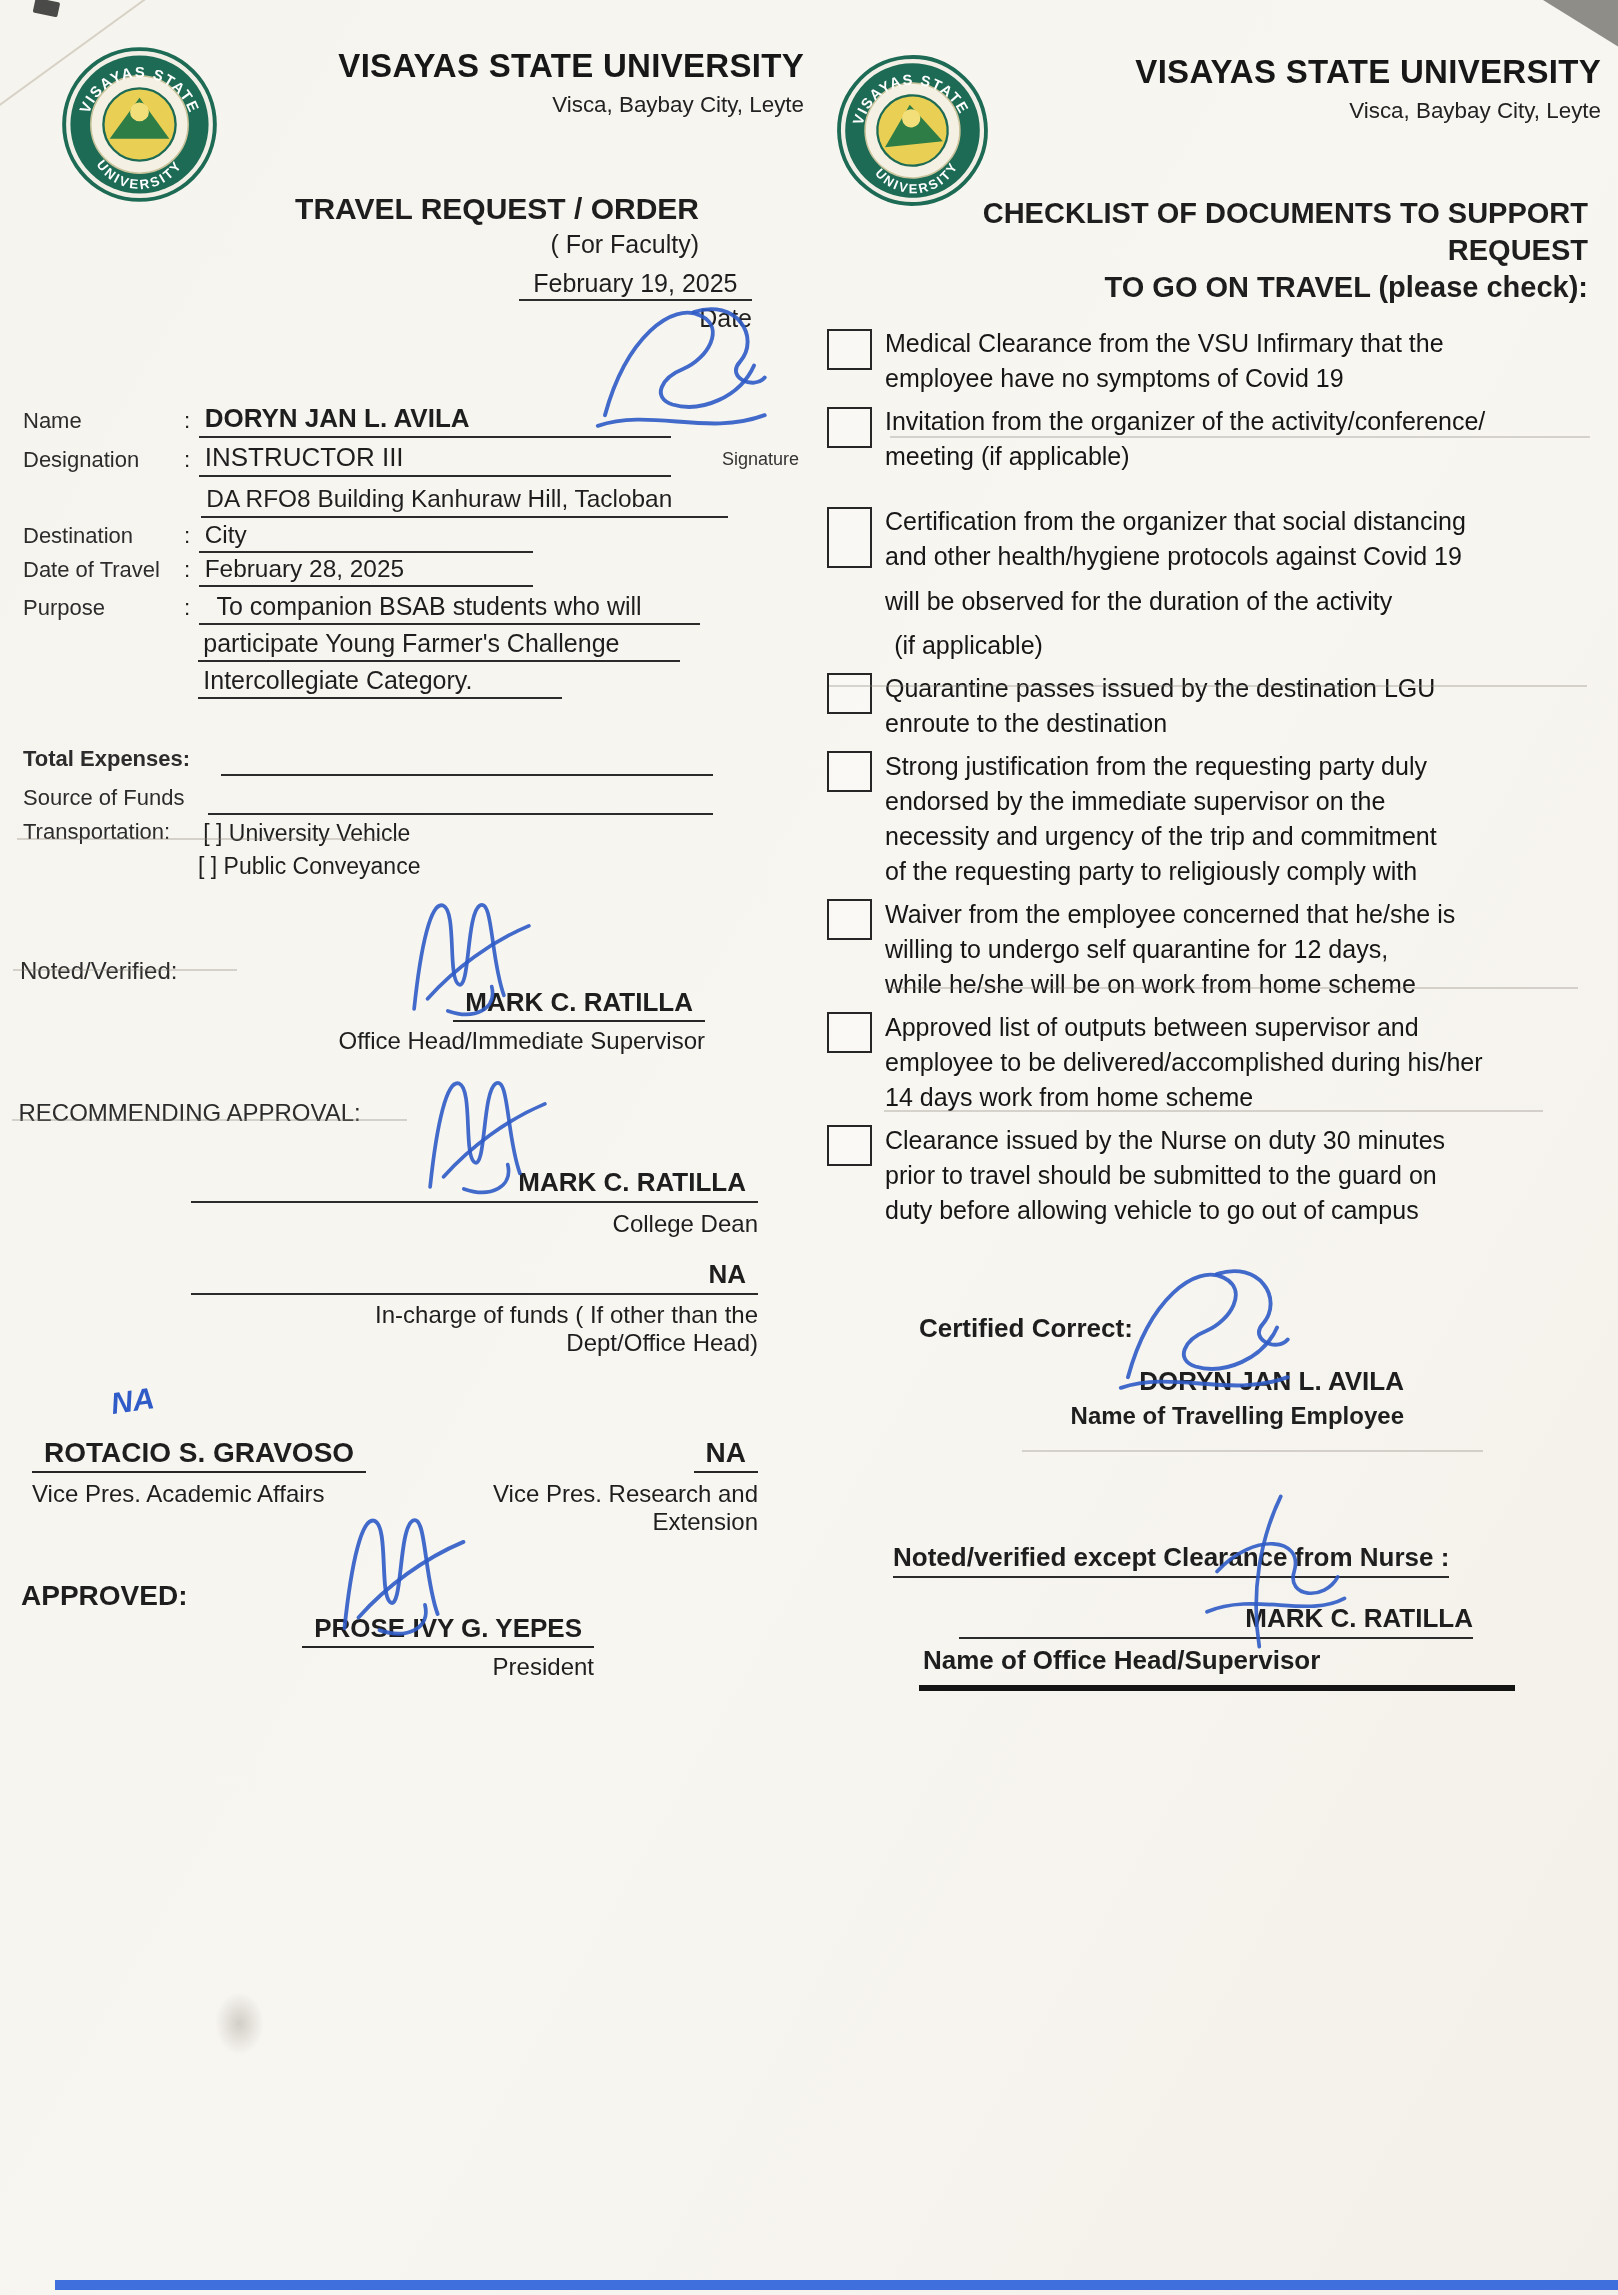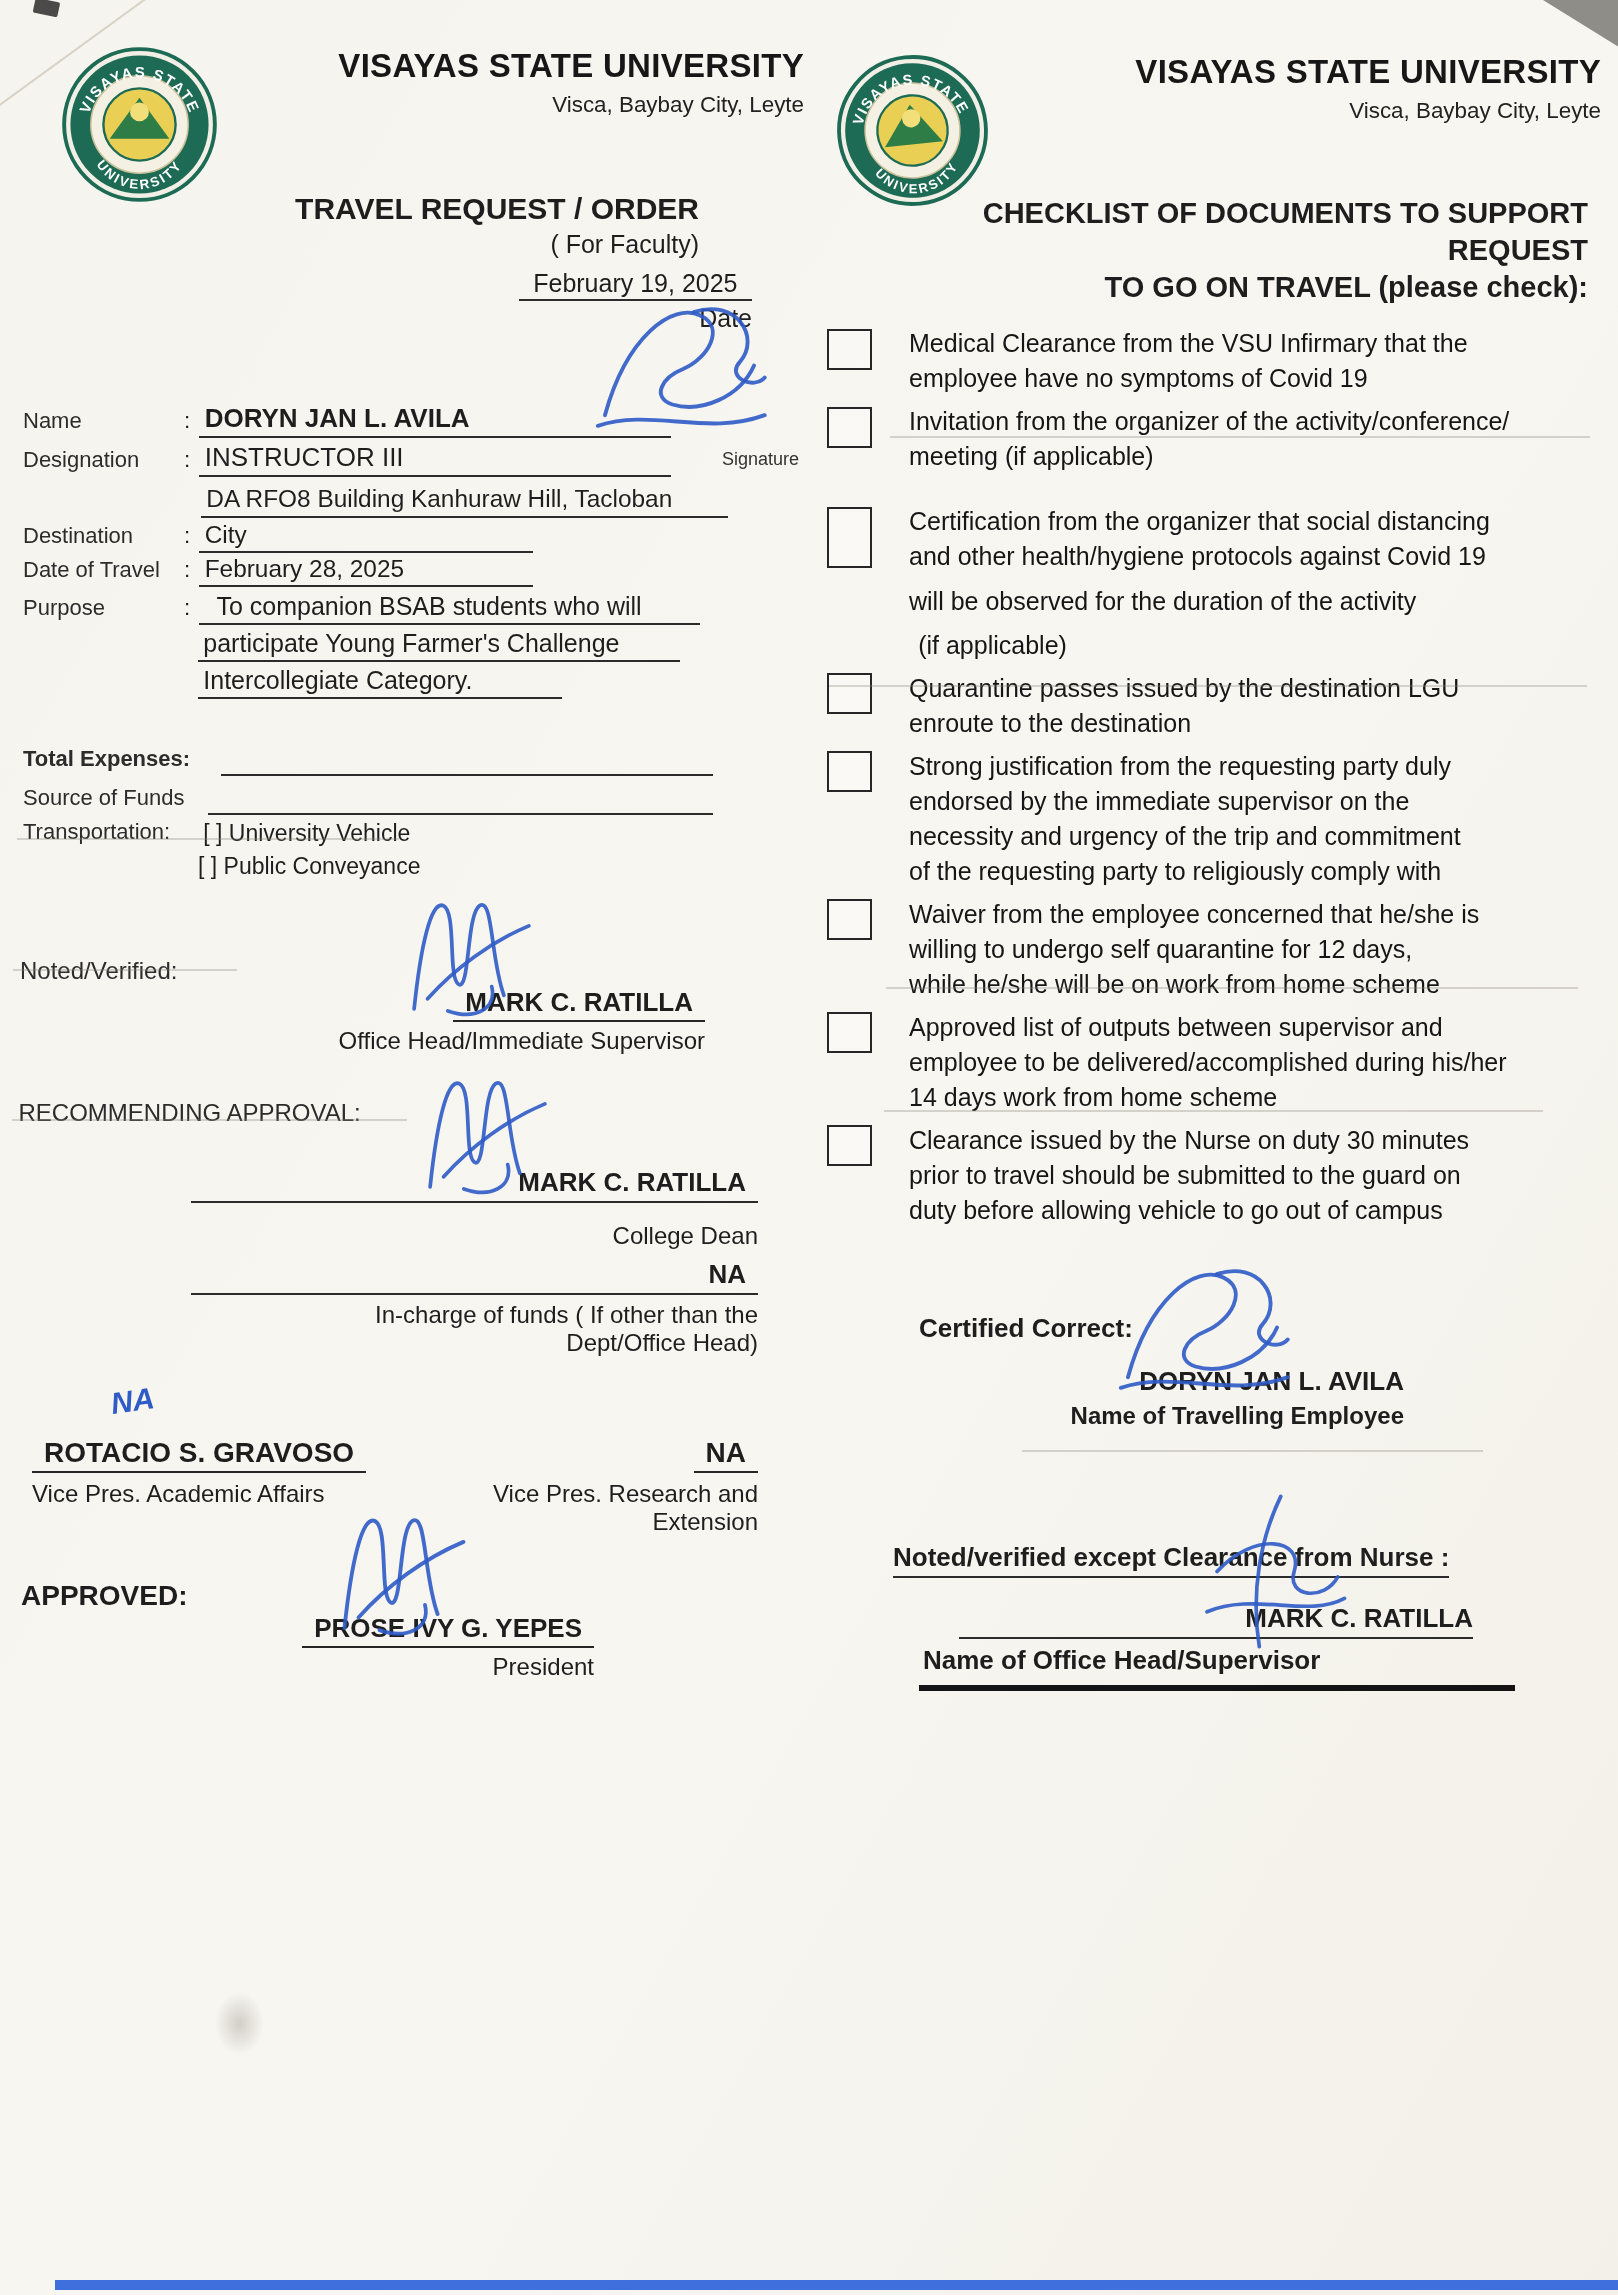--- a/index.html
+++ b/index.html
@@ -19,21 +19,21 @@
   .date-cap{font-size:25px;margin-top:2.6px;}
   .row{position:absolute;display:flex;align-items:flex-end;}
   .lbl{font-size:22px;color:#2c2c2c;padding-bottom:4px;}
   .colon{font-size:22.4px;padding:0 9.2px 4px 0;}
   .val{font-size:26px;border-bottom:2px solid #2b2b2b;padding:0 5.3px 2px 5.3px;white-space:nowrap;}
   .noline{border-bottom:none;}
   .uline{border-bottom:2px solid #2b2b2b;}
   .cap{font-size:24px;}
   .small-cap{font-size:18px;color:#333;}
   .check-list{display:flex;flex-direction:column;}
-  .check-item{display:flex;margin-bottom:8px;gap:24px;}
+  .check-item{display:flex;margin-bottom:8px;}
   .checkbox{width:41px;height:37px;border:2.6px solid #262626;margin-right:13px;flex:none;margin-top:2.6px;background:rgba(255,255,255,.3);}
   .check-text{font-size:25px;line-height:35px;white-space:nowrap;color:#161616;}
   .ck-gap{margin-top:9.2px;}
   .ck-indent{padding-left:9.2px;}
   .name-line{font-size:26px;font-weight:bold;display:inline-block;border-bottom:2px solid #262626;padding:0 12px 2px;white-space:nowrap;}
   .thick-rule{position:absolute;height:6px;background:#141414;}
   .scanline{position:absolute;height:2px;background:#8b867c;opacity:.32;}
   .sig{position:absolute;}
   .sig path{fill:none;stroke:#2e5bc7;stroke-width:5.5;stroke-linecap:round;stroke-linejoin:round;opacity:.9;}
   .hand-na{font-size:30px;font-style:italic;font-weight:bold;color:#2e5bc7;transform:rotate(-8deg);}
@@ -150,21 +150,21 @@
   <div class="abs lbl" style="left:20px;top:957px;font-size:24px;">Noted/Verified:</div>
   <div class="abs ctr" style="left:277px;top:987px;width:428px;">
     <span class="name-line">MARK C. RATILLA</span>
     <div class="cap" style="margin-top:5.3px;">Office Head/Immediate Supervisor</div>
   </div>
 
   <div class="abs lbl" style="left:18.5px;top:1099px;font-size:24px;">RECOMMENDING APPROVAL:</div>
   <div class="abs ctr" style="left:191px;top:1167px;width:567px;">
     <span class="name-line" style="border-bottom:none;">MARK C. RATILLA</span>
     <div class="uline" style="margin-top:1.3px;"></div>
-    <div class="cap" style="margin-top:19px;">College Dean</div>
+    <div class="cap" style="margin-top:7px;">College Dean</div>
   </div>
 
   <div class="abs ctr" style="left:191px;top:1259px;width:567px;">
     <span class="name-line" style="border-bottom:none;">NA</span>
     <div class="uline" style="margin-top:1.3px;"></div>
     <div class="cap" style="margin-top:5.3px;">In-charge of  funds ( If other than the</div>
     <div class="cap">Dept/Office Head)</div>
   </div>
 
   <div class="abs hand-na" style="left:111px;top:1384px;">NA</div>

